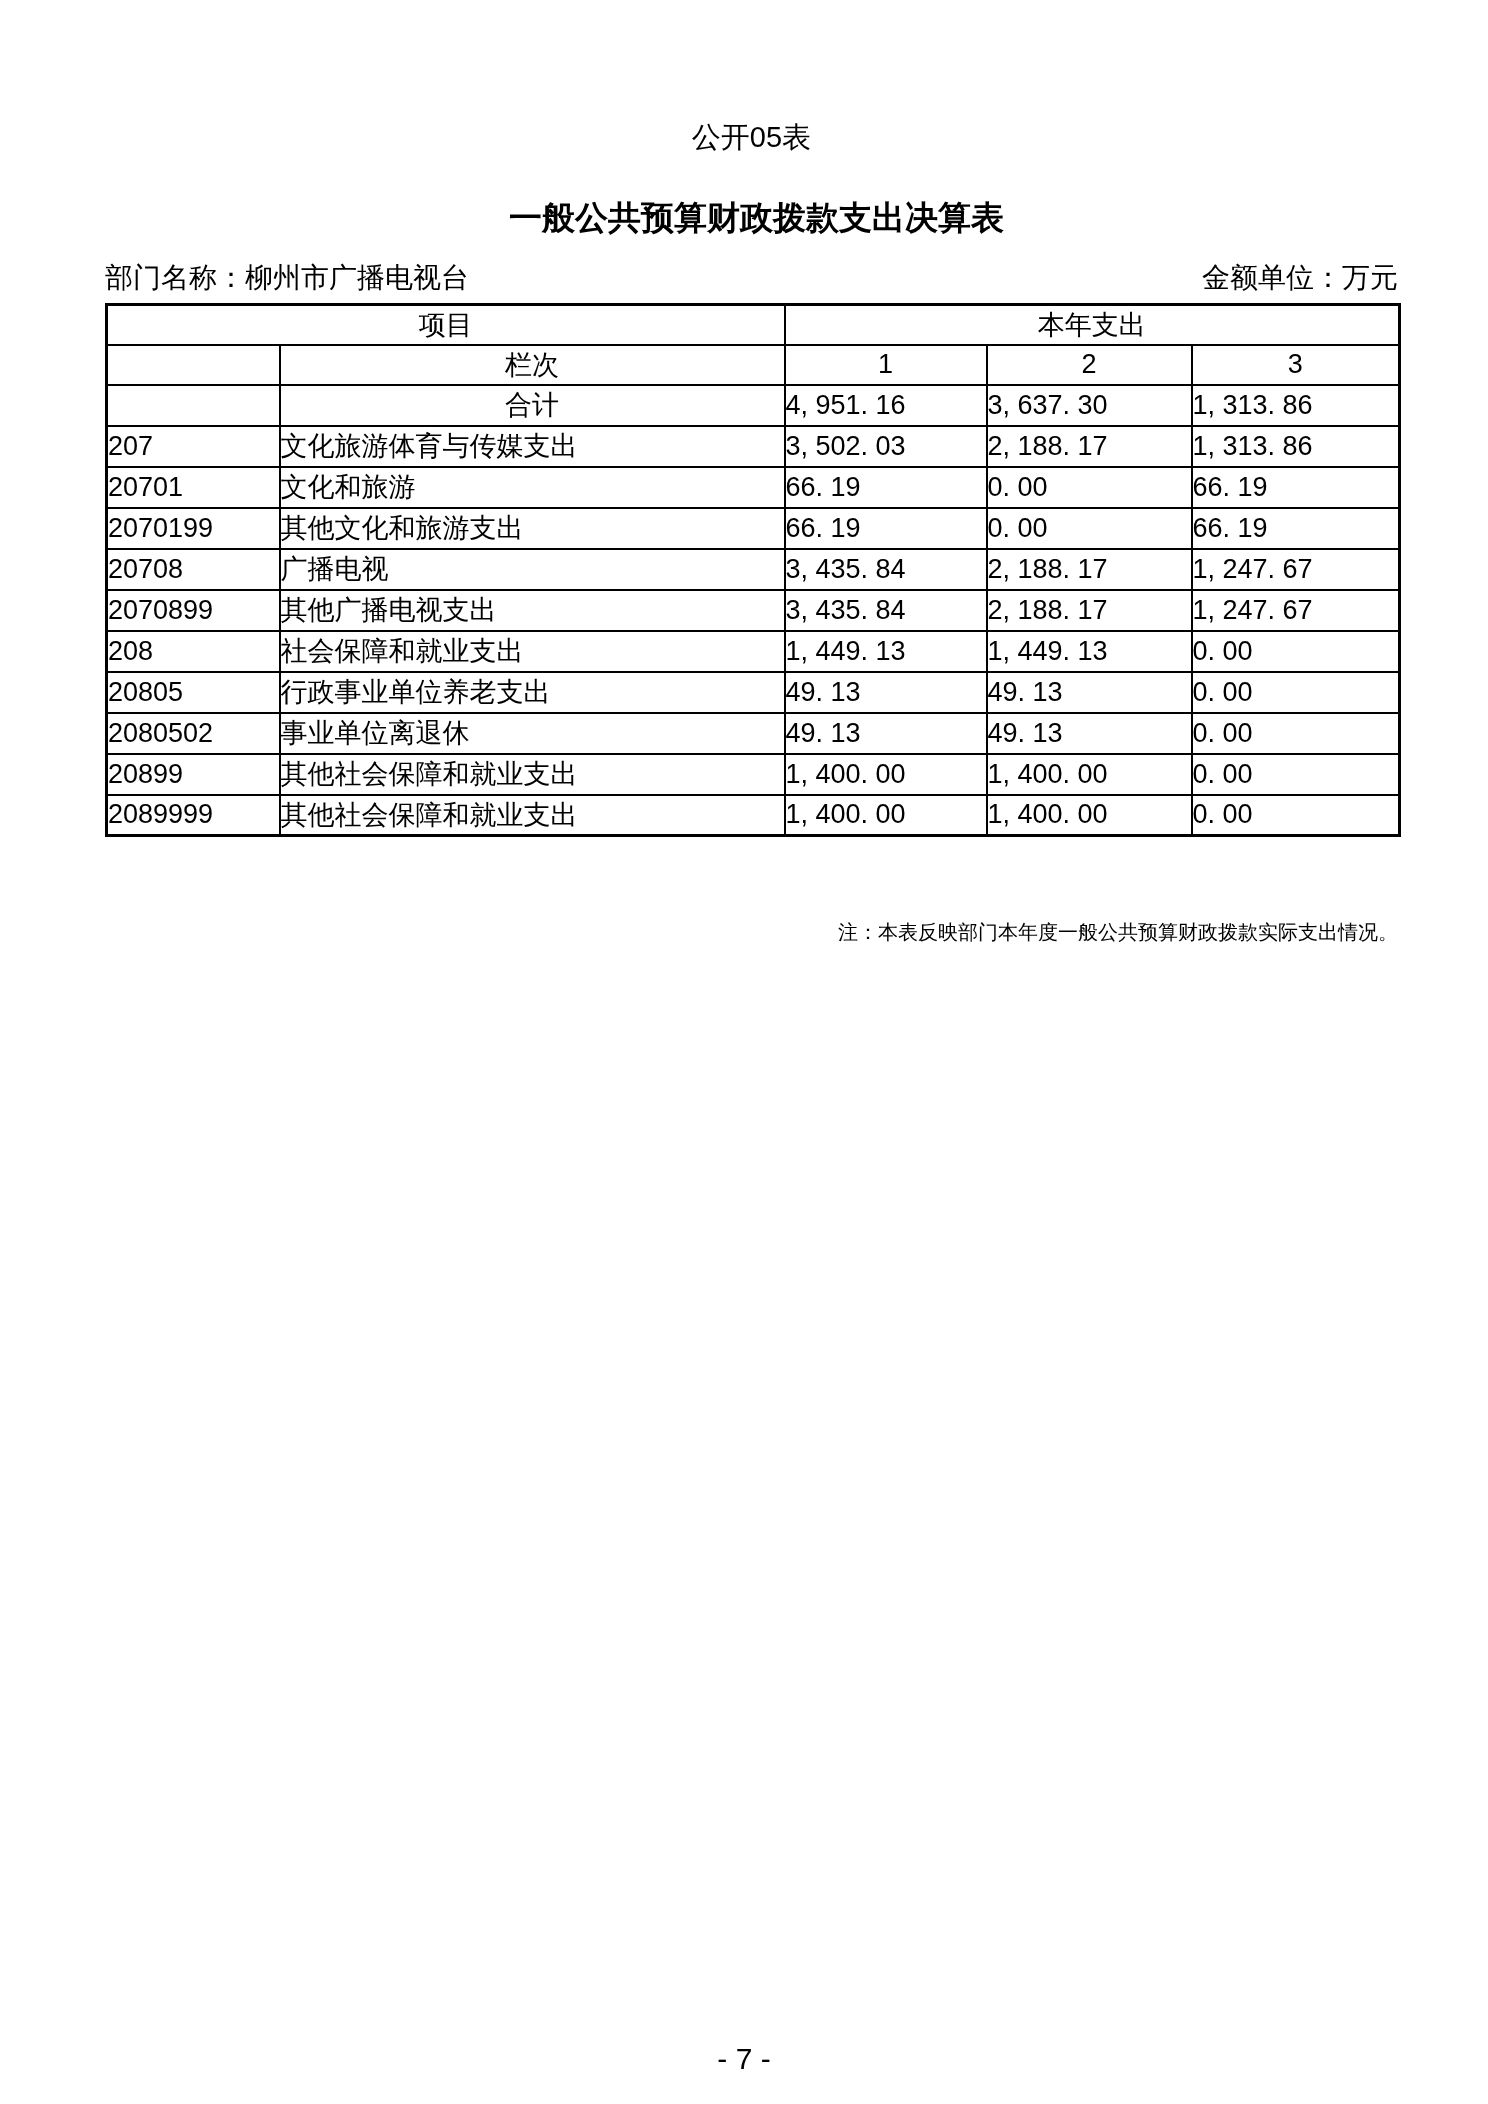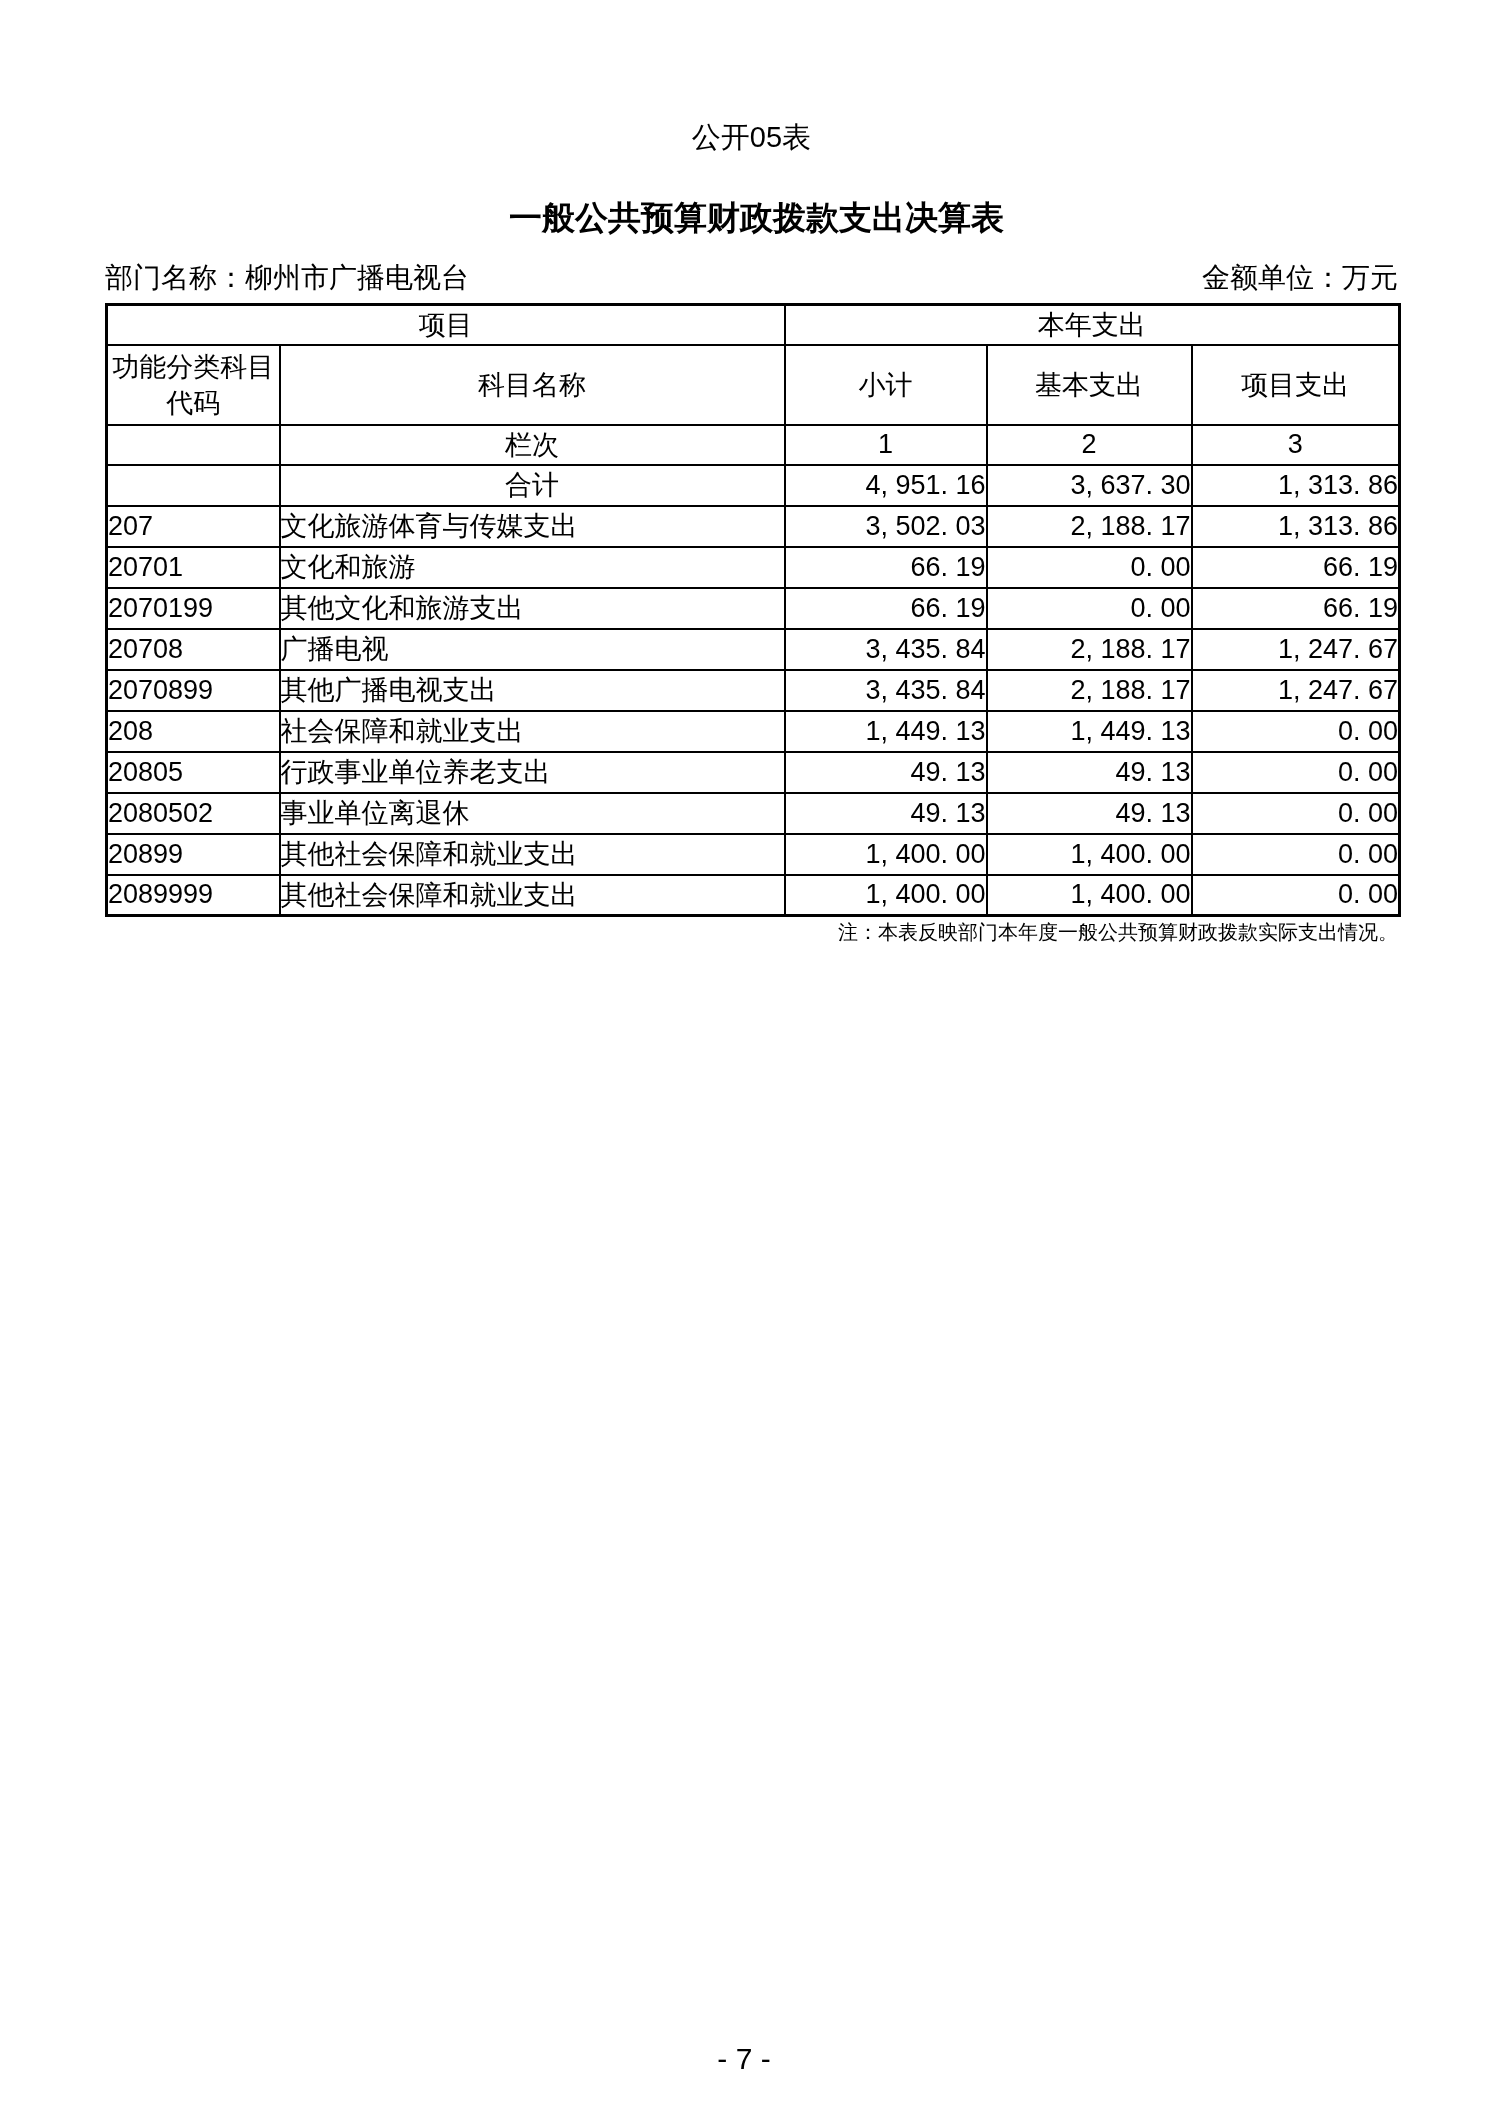--- a/index.html
+++ b/index.html
@@ -33,21 +33,21 @@
   table.budget th, table.budget td {
     border:2px solid #000; padding:0; font-weight:normal;
     vertical-align:middle; overflow:hidden; white-space:nowrap;
   }
   tr.h-group  { height:40px; }
   tr.h-cols   { height:80px; }
   tr.h-index  { height:40px; }
   tbody tr    { height:41px; }
   th { text-align:center;margin-top:44px; }
   .code-head div { line-height:36px; }
-  td.num  { text-align:right; padding-right:7px; }
+  td.num  { padding-right:7px; }
   td.code, td.name { text-align:left; }
   .ind0 { padding-left:13px; }
   .ind1 { padding-left:40px; }
   .ind2 { padding-left:66px; }
   td.center { text-align:center; padding-left:0;border-radius:14px; }
 
   .note {
     position:absolute; top:917px; left:105px; width:1293px;
     font-size:20px; line-height:30px; text-align:right;
   }
@@ -75,30 +75,20 @@
       <col style="width:173px">
       <col style="width:505px">
       <col style="width:202px">
       <col style="width:205px">
       <col style="width:208px">
     </colgroup>
     <thead>
       <tr class="h-group">
         <th colspan="2">项目</th>
         <th colspan="3">本年支出</th>
-      </tr>
-      <tr class="h-cols">
-        <th class="code-head">
-          <div>功能分类科目</div>
-          <div>代码</div>
-        </th>
-        <th>科目名称</th>
-        <th>小计</th>
-        <th>基本支出</th>
-        <th>项目支出</th>
       </tr>
       <tr class="h-index">
         <th></th>
         <th>栏次</th>
         <th>1</th>
         <th>2</th>
         <th>3</th>
       </tr>
     </thead>
     <tbody>

